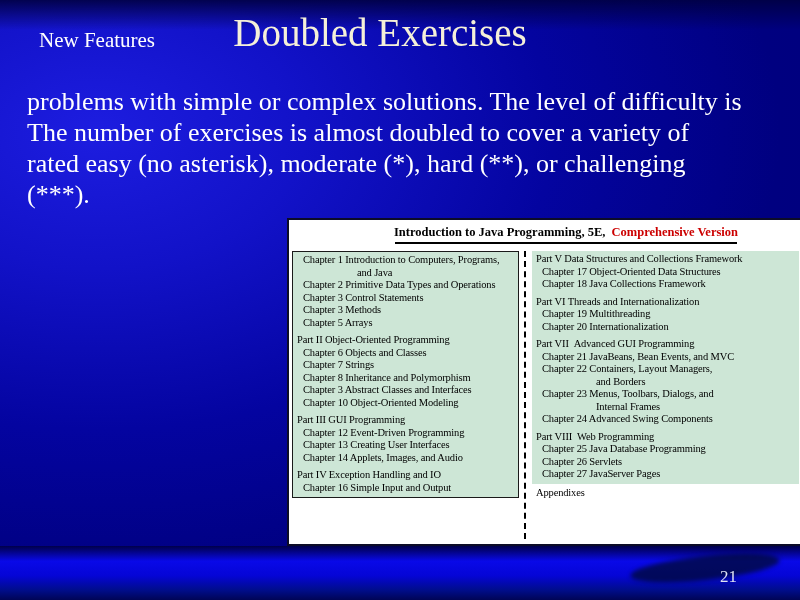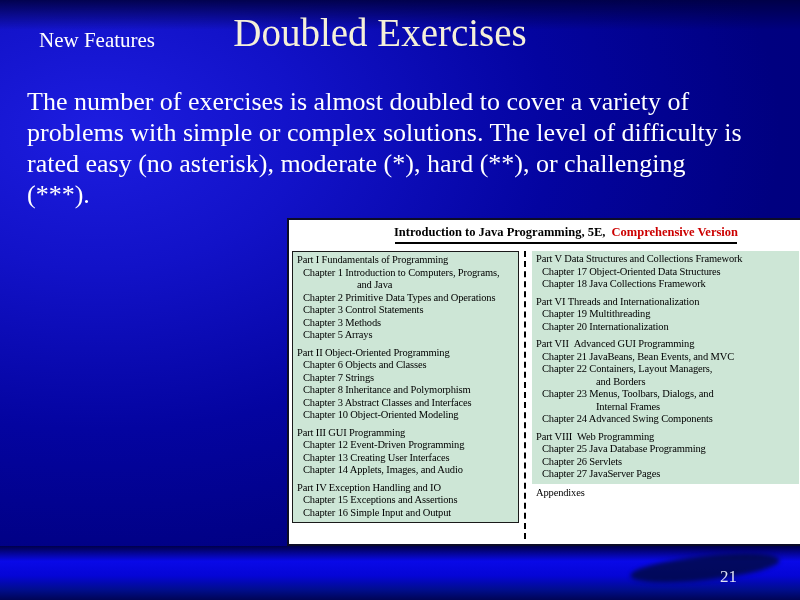--- a/index.html
+++ b/index.html
@@ -95,37 +95,36 @@
   <div class="top-shade"></div>
   <div class="ring-disc"></div>
   <div class="ring-dark"></div>
   <div class="bottom-bar"></div>
   <div class="swoosh"></div>
 
   <div class="corner-label">New Features</div>
   <h1 class="title">Doubled Exercises</h1>
 
   <div class="body-text">
+    <div>problems with simple or complex solutions. The level of difficulty is</div>
     <div>The number of exercises is almost doubled to cover a variety of</div>
-    <div>problems with simple or complex solutions. The level of difficulty is</div>
     <div>rated easy (no asterisk), moderate (*), hard (**), or challenging</div>
     <div>(***).</div>
   </div>
 
   <div class="book-box">
     <div class="box-header">
       <span>Introduction to Java Programming, 5E,</span>
       <span class="hl">Comprehensive Version</span>
     </div>
     <div class="header-rule"></div>
 
     <div class="cols">
       <div class="green col-left" id="toc-col-0">
           <div class="toc-part">
-            <div class="toc-part-heading">Part I Fundamentals of Programming</div>
             <div class="toc-chapter">Chapter 1 Introduction to Computers, Programs,
 and Java</div>
             <div class="toc-chapter">Chapter 2 Primitive Data Types and Operations</div>
             <div class="toc-chapter">Chapter 3 Control Statements</div>
             <div class="toc-chapter">Chapter 3 Methods</div>
             <div class="toc-chapter">Chapter 5 Arrays</div>
           </div>
           <div class="toc-part gap">
             <div class="toc-part-heading">Part II Object-Oriented Programming</div>
             <div class="toc-chapter">Chapter 6 Objects and Classes</div>
@@ -135,21 +134,20 @@
             <div class="toc-chapter">Chapter 10 Object-Oriented Modeling</div>
           </div>
           <div class="toc-part gap">
             <div class="toc-part-heading">Part III GUI Programming</div>
             <div class="toc-chapter">Chapter 12 Event-Driven Programming</div>
             <div class="toc-chapter">Chapter 13 Creating User Interfaces</div>
             <div class="toc-chapter">Chapter 14 Applets, Images, and Audio</div>
           </div>
           <div class="toc-part gap">
             <div class="toc-part-heading">Part IV Exception Handling and IO</div>
-            <div class="toc-chapter">Chapter 15 Exceptions and Assertions</div>
             <div class="toc-chapter">Chapter 16 Simple Input and Output</div>
           </div>
         </div>
       <div class="divider"></div>
       <div class="col-right-wrap">
         <div class="green col-right" id="toc-col-1">
             <div class="toc-part">
               <div class="toc-part-heading">Part V Data Structures and Collections Framework</div>
               <div class="toc-chapter">Chapter 17 Object-Oriented Data Structures</div>
               <div class="toc-chapter">Chapter 18 Java Collections Framework</div>

